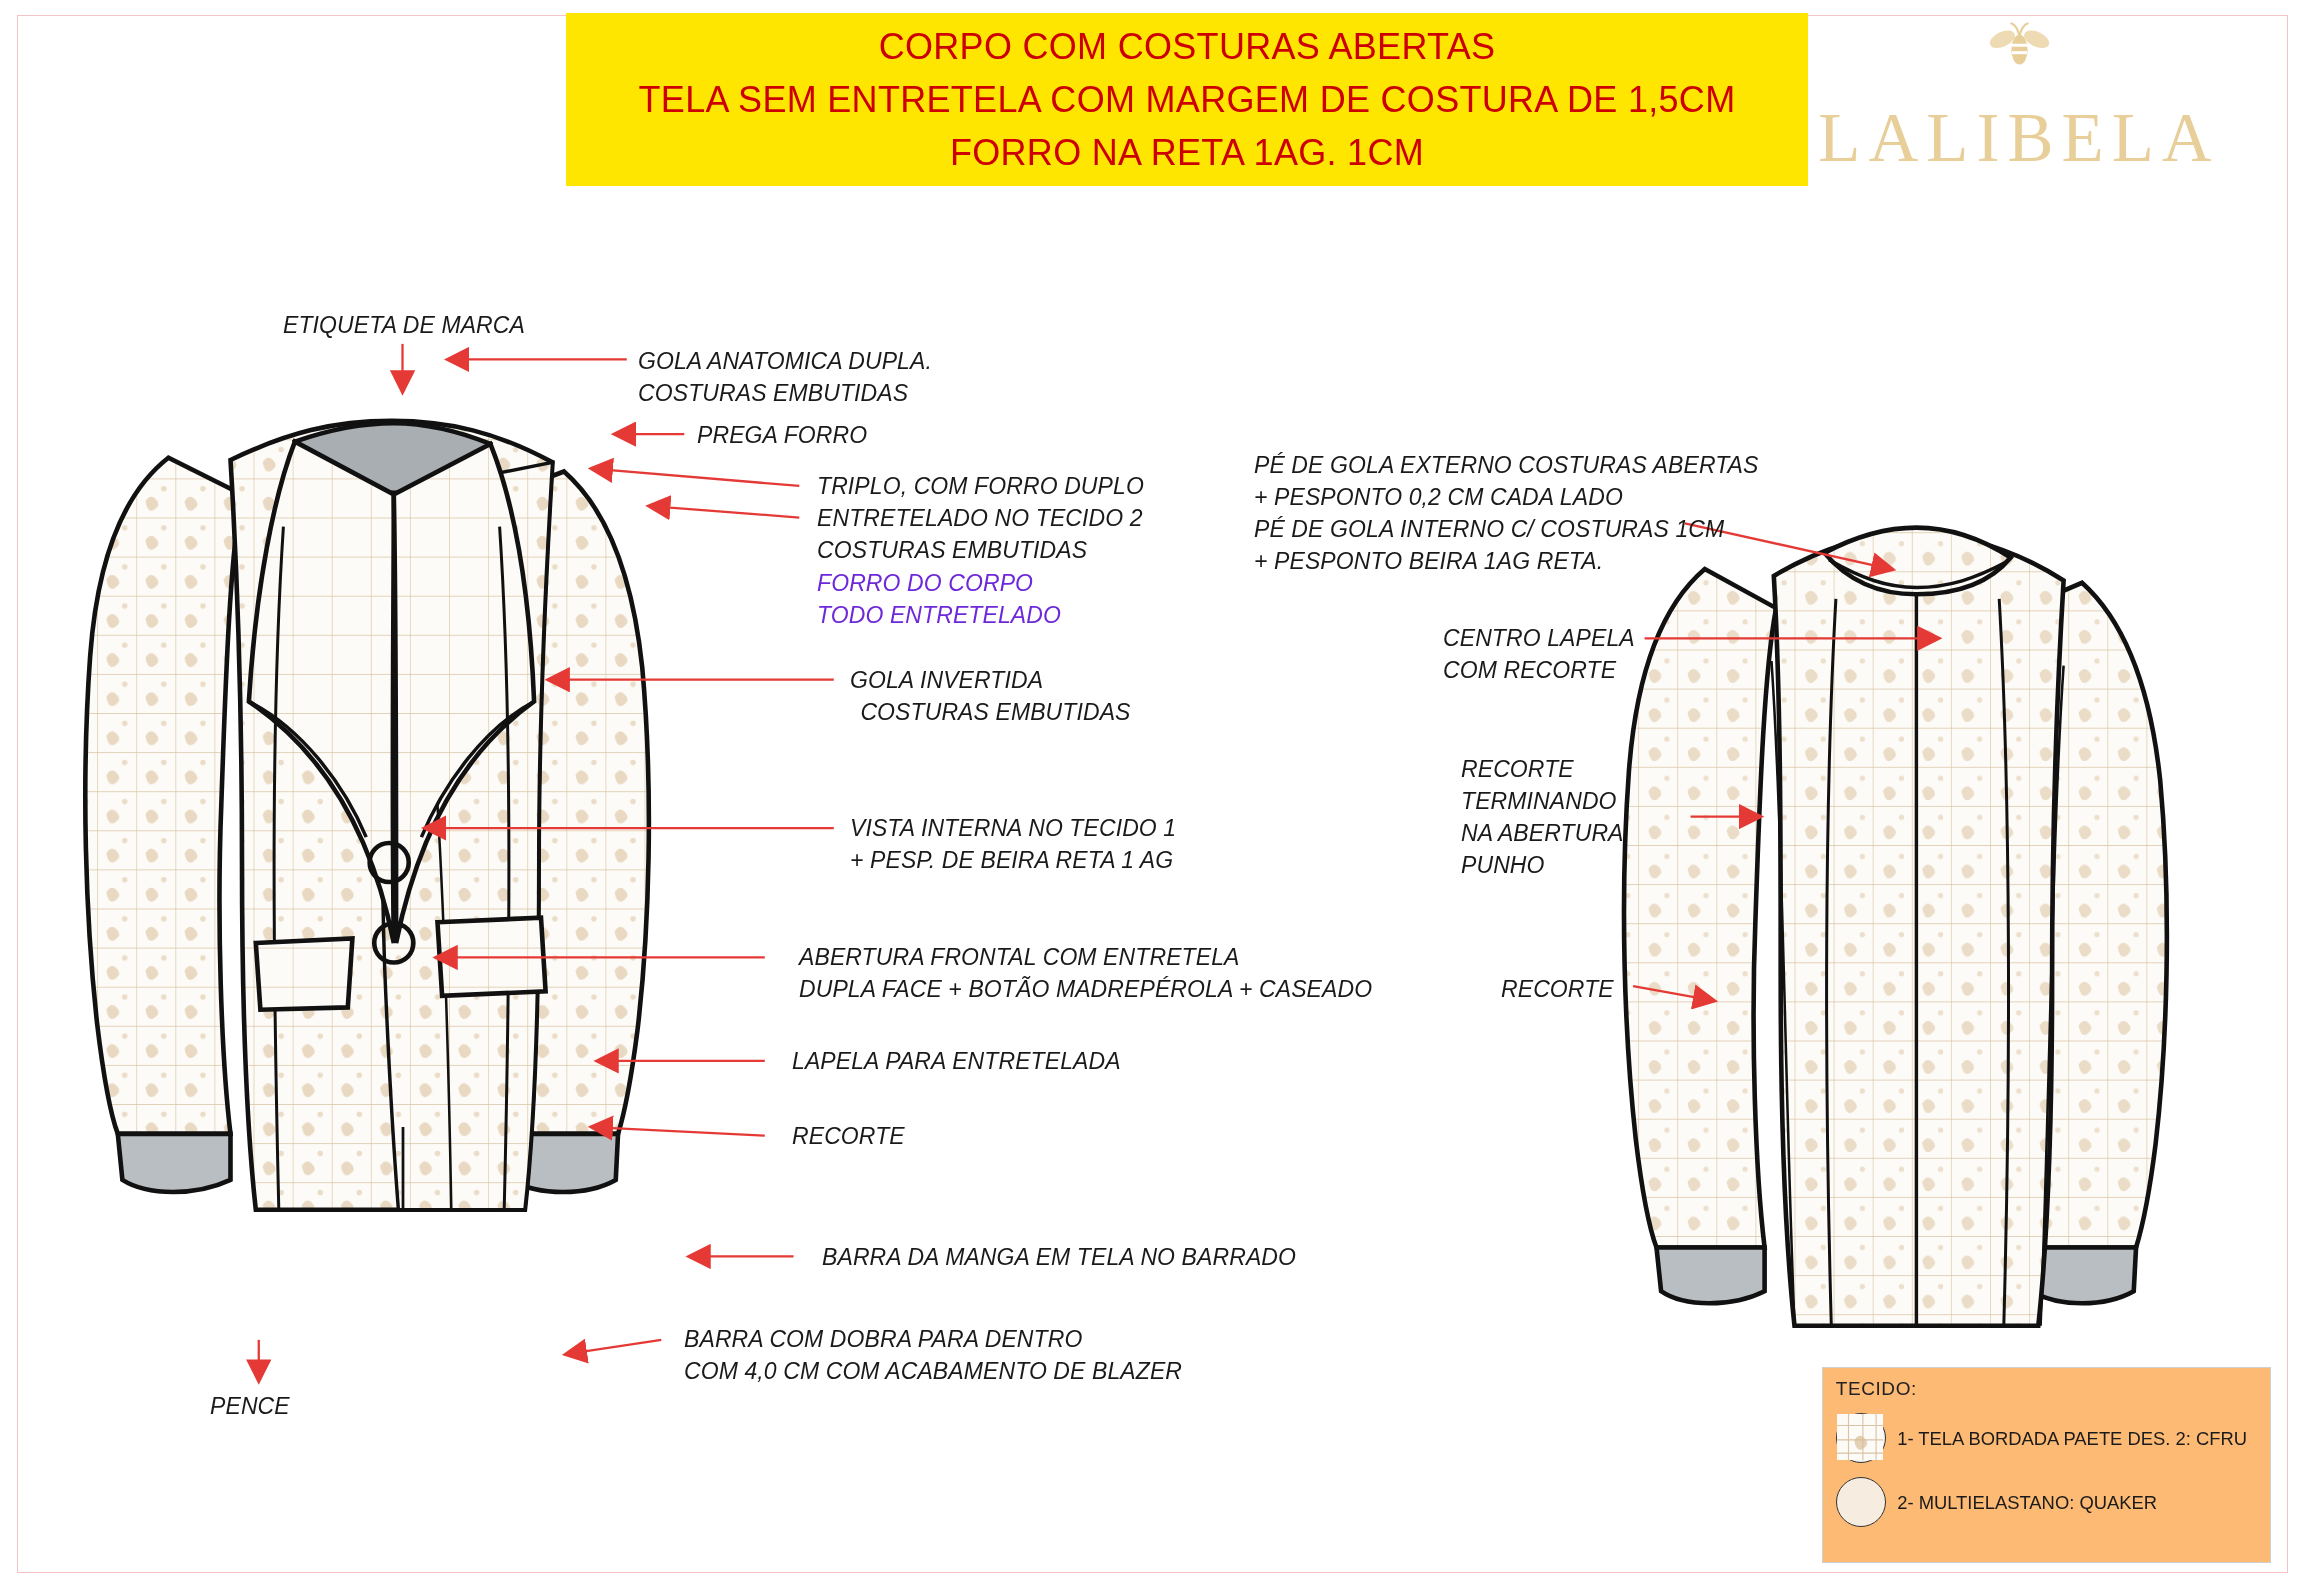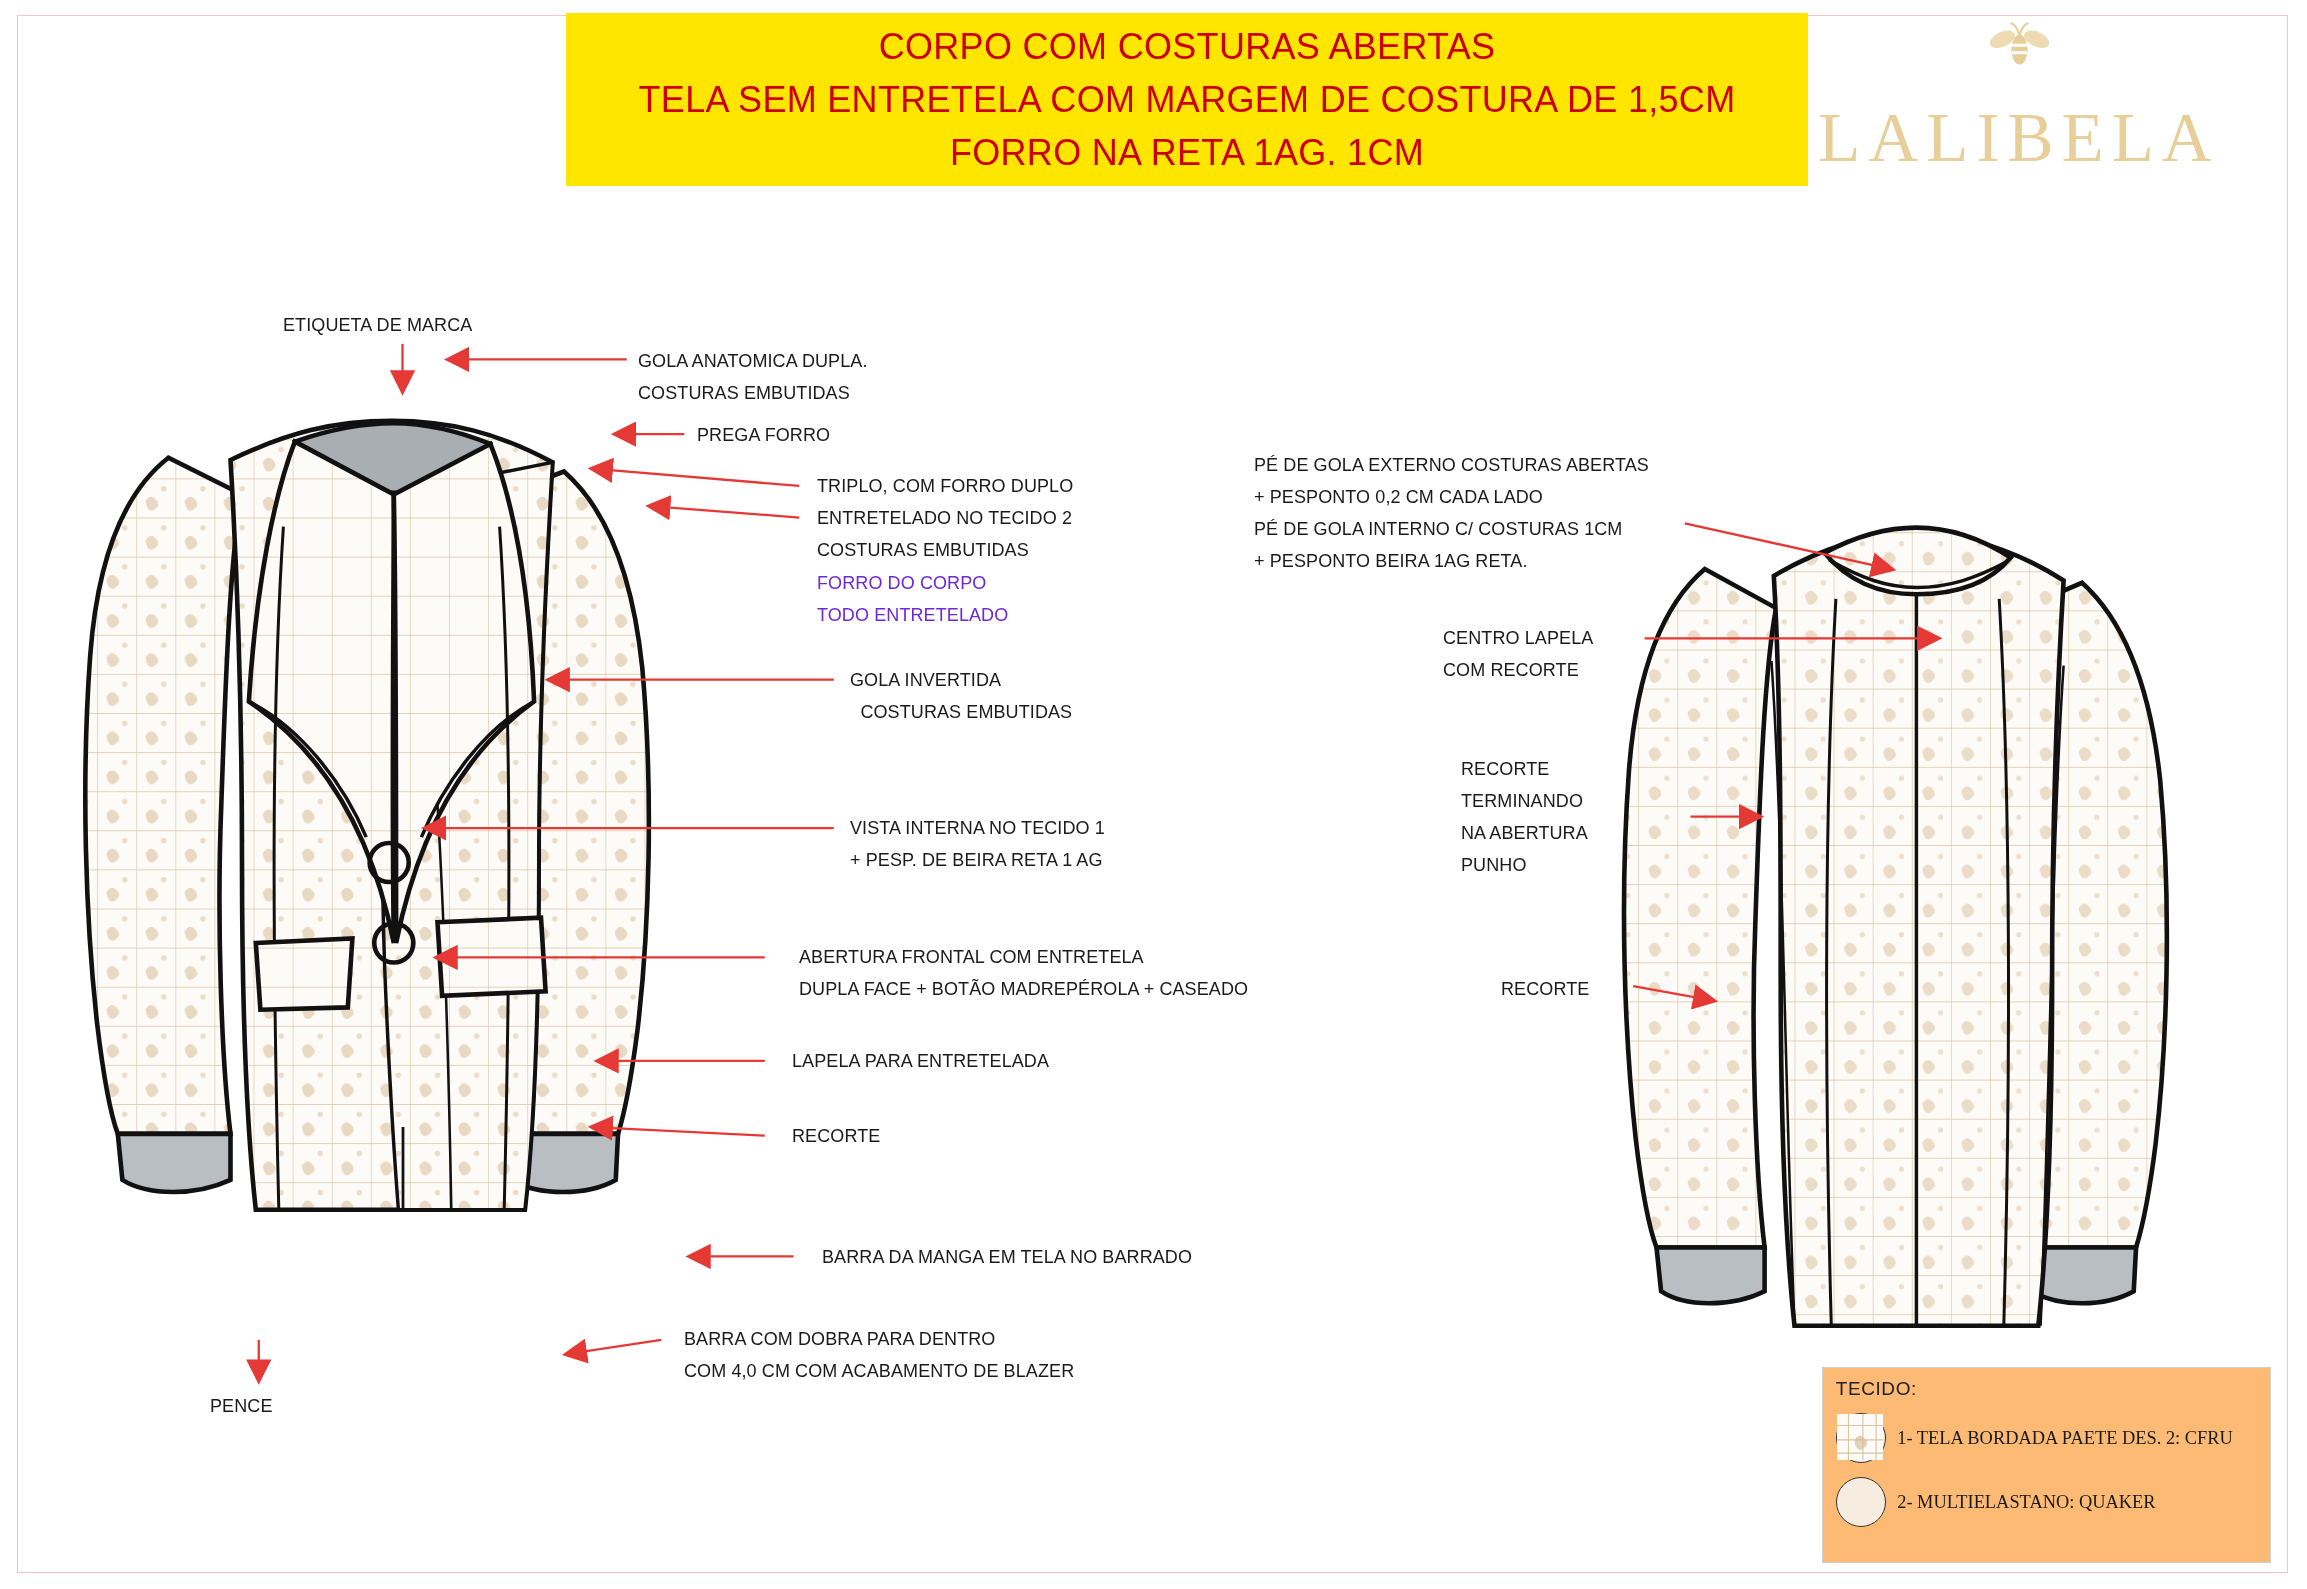--- a/index.html
+++ b/index.html
@@ -35,37 +35,37 @@
   .brand-name {
     color:#e8cf9a; font-size:69px; letter-spacing:8px;
     font-family:"Liberation Serif", serif; line-height:69px; margin-top:2.3px;
   }
 
   
   .art { position:absolute; }
 
   
   .note {
-    position:absolute; color:#1a1a1a; font-size:18px; line-height:32px;
-    white-space:nowrap; letter-spacing:0.1px;
+    position:absolute; color:#1a1a1a; font-size:23px; line-height:32px;
+    white-space:nowrap; letter-spacing:0.1px;font-style:italic;
   }
   .note.red { color:#6d28d9; }
   .note .ln { display:block; }
 
   
   .overlay { position:absolute; left:0; top:0; width:2307px; height:1590px; pointer-events:none; }
 
   
   .legend {
     position:absolute; left:1822px; top:1367px; width:449px; height:196px;
     border:1.2px solid #cfcfcf; background:#fdba74; box-sizing:border-box;
     padding:10.4px 12.7px;
   }
   .legend-title { font-size:19px; color:#222; letter-spacing:0.6px; margin-bottom:12.7px; }
-  .legend-row { display:flex; align-items:center; margin-bottom:14px;font-family:Liberation Serif, serif; }
+  .legend-row { display:flex; align-items:center; margin-bottom:14px; }
   .swatch {
     width:48px; height:48px; border-radius:50%; border:1.2px solid #333; flex:none;
     margin-right:11.5px; background:#f7f2e9;
   }
   .swatch.plain { background:#f6ece0; border-color:#333; }
   .legend-text { font-size:18.4px; color:#1a1a1a; line-height:23px; }
 </style>
 </head>
 <body>
 

